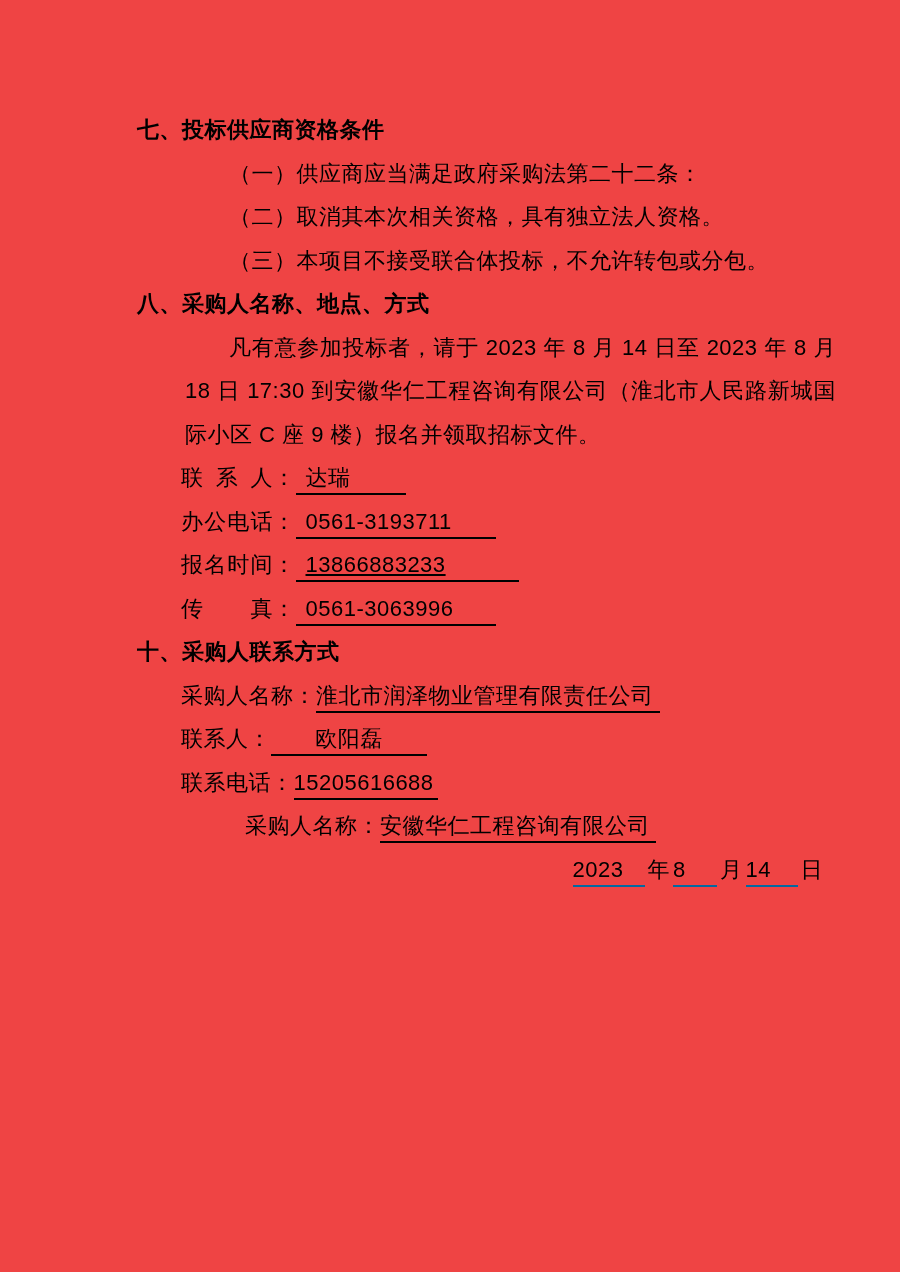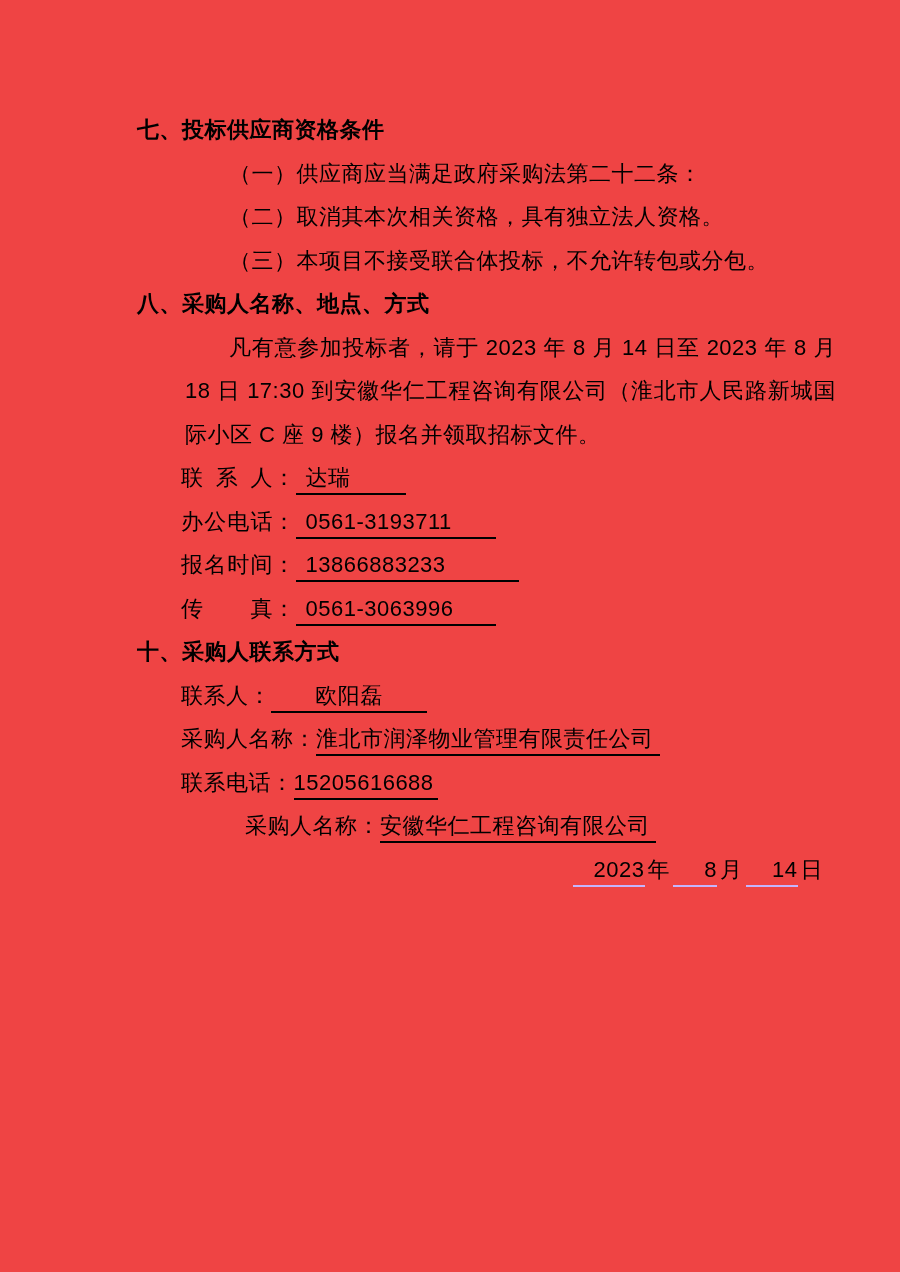--- a/index.html
+++ b/index.html
@@ -49,41 +49,41 @@
   }
   .uval {
     display: inline-block;
     line-height: 31px;
     border-bottom: 2px solid #000000;
     margin-left: 0;
     white-space: nowrap;
   }
   .u-person      { min-width: 100px; padding-left: 10px; }
   .u-office      { min-width: 190px; padding-left: 10px; }
-  .u-mobile      { min-width: 213px; padding-left: 10px; }
+  .u-mobile      { min-width: 213px; padding-left: 10px; text-decoration: underline; }
   .u-fax         { min-width: 190px; padding-left: 10px; }
   .u-address     { padding-left: 8px; padding-right: 16px; }
   .u-buyer-name  { padding-right: 6px; }
   .u-buyer-person{ min-width: 156px; text-align: center; }
   .u-buyer-phone { padding-right: 4px; }
   .footer-agency {
     padding-left: 108px;
     margin-top: 33px;
     white-space: nowrap;
   }
   .footer-date {
     text-align: right;
     padding-right: 10px;
     white-space: nowrap;
   }
   .useg {
     display: inline-block;
     line-height: 31px;
-    border-bottom: 2px solid #c4b5fd;
-    text-align: right;
+    border-bottom: 2px solid #0369a1;
+    text-align: left;
   }
   .useg-year  { min-width: 72px; }
   .useg-month { min-width: 44px; }
   .useg-day   { min-width: 52px; }
   .date-unit  { display: inline-block; padding: 0 3px; }
 </style>
 </head>
 <body>
 
 <div class="page">
@@ -95,20 +95,20 @@
 
   <h2 class="sec-heading">八、采购人名称、地点、方式</h2>
   <p class="body-par">凡有意参加投标者，请于 2023 年 8 月 14 日至 2023 年 8 月 18 日 17:30 到安徽华仁工程咨询有限公司（淮北市人民路新城国际小区 C 座 9 楼）报名并领取招标文件。</p>
 
   <p class="contact-row"><span class="clabel4">联系人</span><span>：</span><span class="uval u-person">达瑞</span></p>
   <p class="contact-row"><span class="clabel4">办公电话</span><span>：</span><span class="uval u-office">0561-3193711</span></p>
   <p class="contact-row"><span class="clabel4">报名时间</span><span>：</span><span class="uval u-mobile">13866883233</span></p>
   <p class="contact-row"><span class="clabel4">传真</span><span>：</span><span class="uval u-fax">0561-3063996</span></p>
 
   <h2 class="sec-heading">十、采购人联系方式</h2>
+  <p class="contact-row"><span>采购人名称</span><span>：</span><span class="uval u-buyer-name">淮北市润泽物业管理有限责任公司</span></p>
   <p class="contact-row"><span>联系人</span><span>：</span><span class="uval u-buyer-person">欧阳磊</span></p>
-  <p class="contact-row"><span>采购人名称</span><span>：</span><span class="uval u-buyer-name">淮北市润泽物业管理有限责任公司</span></p>
   <p class="contact-row"><span>联系电话</span><span>：</span><span class="uval u-buyer-phone">15205616688</span></p>
 
   <p class="footer-agency"><span>采购人名称</span><span>：</span><span class="uval u-buyer-name">安徽华仁工程咨询有限公司</span></p>
   <p class="footer-date"><span class="useg useg-year">2023</span><span class="date-unit">年</span><span class="useg useg-month">8</span><span class="date-unit">月</span><span class="useg useg-day">14</span><span class="date-unit">日</span></p>
 
 </div>
 
 </body></html>

